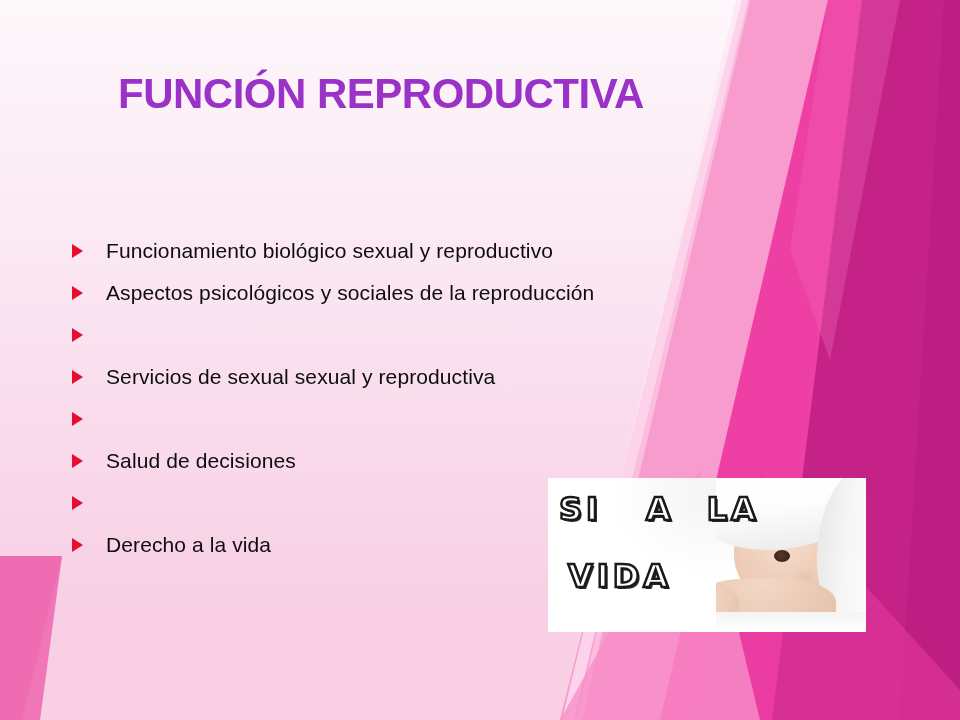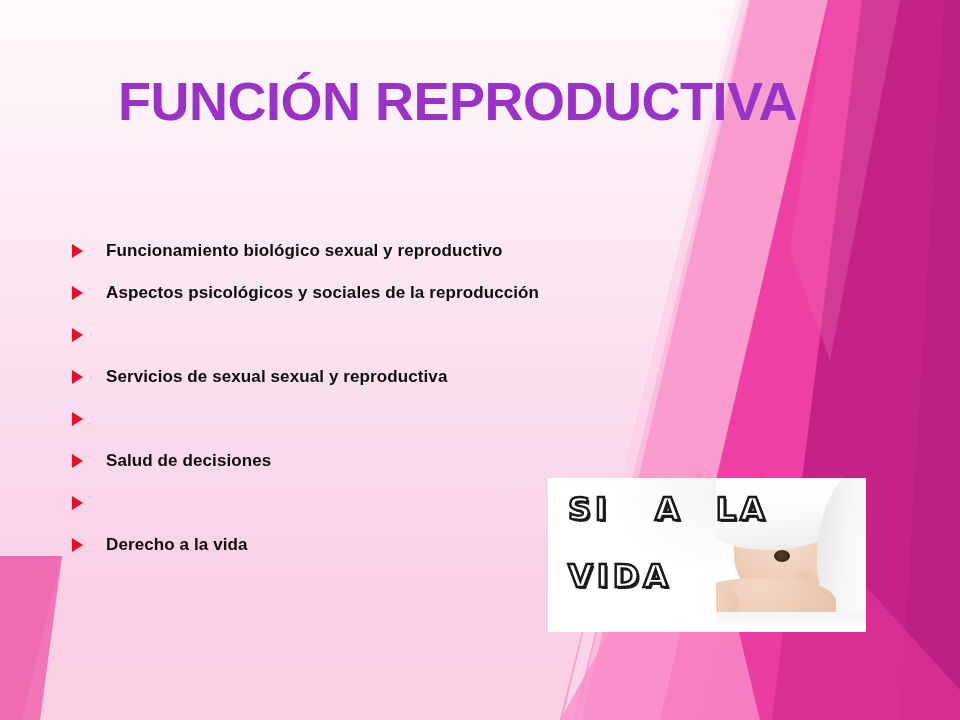--- a/index.html
+++ b/index.html
@@ -25,21 +25,21 @@
     height: 720px;
     pointer-events: none;
   }
 
   
   #title {
     position: absolute;
     left: 118px;
     top: 70px;
     width: 600px;
-    font-size: 54px;
+    font-size: 42px;
     font-weight: bold;
     letter-spacing: -0.5px;
     color: #9a32c8;
     white-space: nowrap;
   }
 
   
   #bullets {
     position: absolute;
     left: 70px;
@@ -63,22 +63,22 @@
     position: absolute;
     left: 2px;
     top: 0px;
     width: 0;
     height: 0;
     border-top: 7px solid transparent;
     border-bottom: 7px solid transparent;
     border-left: 11px solid #e60d2e;
   }
   .bullet-text {
-    font-size: 17px;
-    font-weight: bold;
+    font-size: 21px;
+    font-weight: normal;
     color: #0d0d0d;
     white-space: nowrap;
     letter-spacing: 0.1px;
   }
 
   
   #picture {
     position: absolute;
     left: 548px;
     top: 478px;
@@ -197,21 +197,21 @@
     position: absolute;
     font-family: "DejaVu Sans", sans-serif;
     font-weight: bold;
     font-size: 32px;
     letter-spacing: 4px;
     color: #ffffff;
     -webkit-text-stroke: 2.5px #1a1a1a;
     text-shadow: 2px 2px 0 #2a2a2a;
     white-space: nowrap;
   }
-  #cap-line1 { left: 20px; top: 12px; }
+  #cap-line1 { left: 11px; top: 12px; }
   #cap-line2 { left: 20px; top: 62px; margin-top: 17px; }
 
   .line1-si  { margin-right: 44px; }
   .line1-a   { margin-right: 32px; }
 </style>
 </head>
 <body>
 
 <div id="slide">
 

